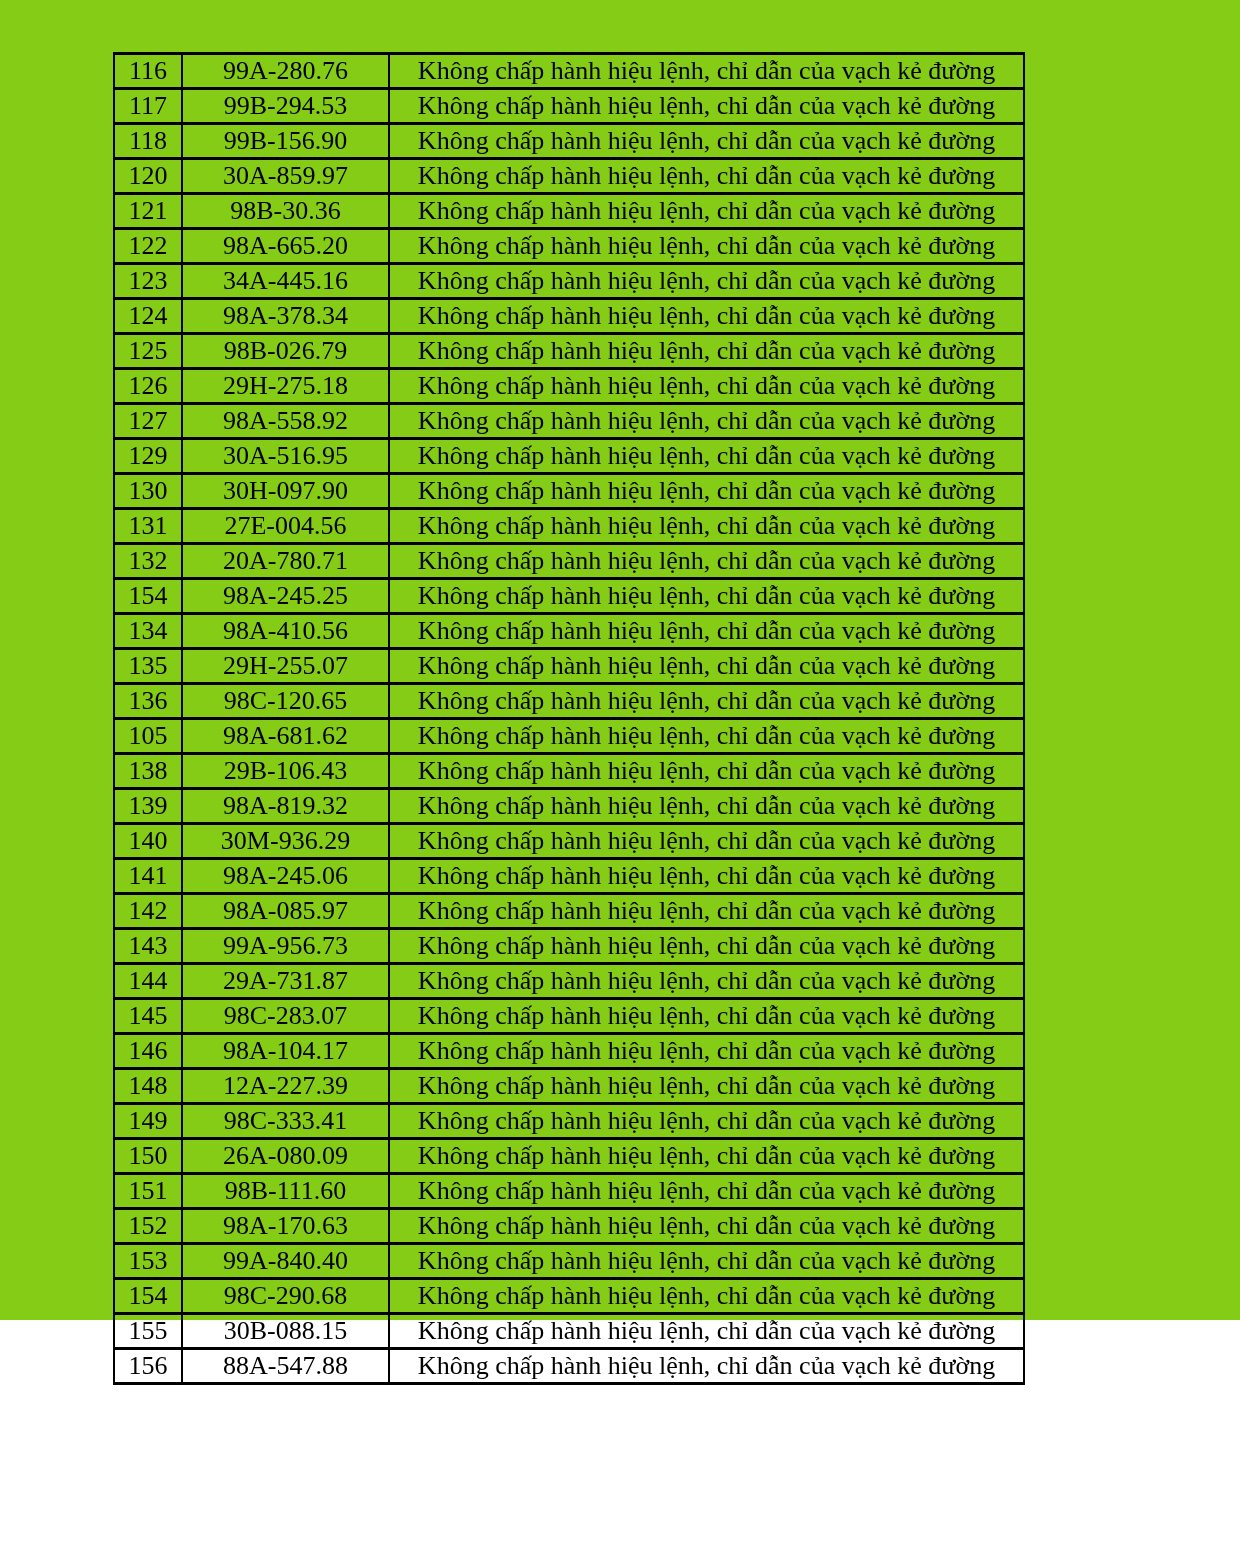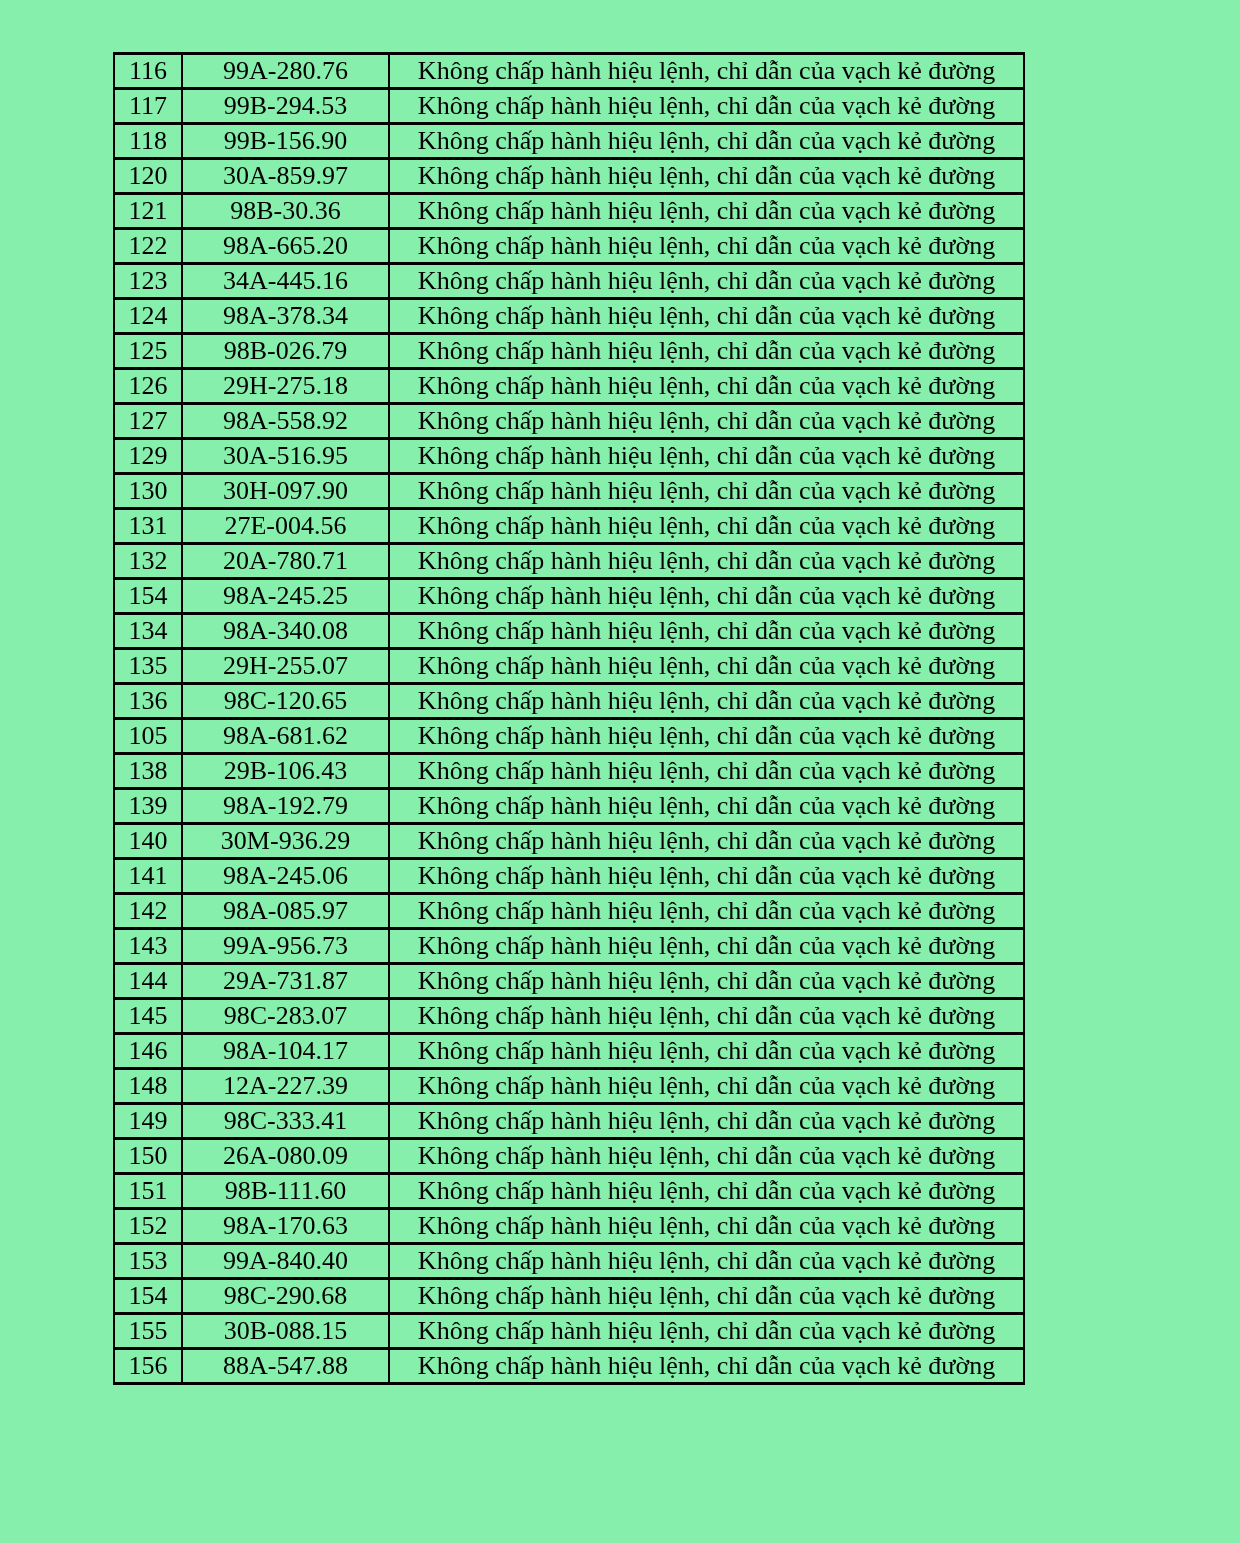--- a/index.html
+++ b/index.html
@@ -10,22 +10,22 @@
   body {
     width: 1240px;
     height: 1543px;
     font-family: "Liberation Serif", "DejaVu Serif", serif;
     color: #000000;
     overflow: hidden;
   }
   .document-page {
     position: relative;
     width: 1240px;
-    height: 1543px;
-    background: #86efac;
+    height: 1320px;
+    background: #84cc16;
   }
   table.violation-table {
     position: absolute;
     left: 113px;
     top: 52px;
     width: 910px;
     border-collapse: collapse;
     table-layout: fixed;
   }
   table.violation-table td {
@@ -132,21 +132,21 @@
           <td>20A-780.71</td>
           <td>Không chấp hành hiệu lệnh, chỉ dẫn của vạch kẻ đường</td>
         </tr>
         <tr>
           <td>154</td>
           <td>98A-245.25</td>
           <td>Không chấp hành hiệu lệnh, chỉ dẫn của vạch kẻ đường</td>
         </tr>
         <tr>
           <td>134</td>
-          <td>98A-340.08</td>
+          <td>98A-410.56</td>
           <td>Không chấp hành hiệu lệnh, chỉ dẫn của vạch kẻ đường</td>
         </tr>
         <tr>
           <td>135</td>
           <td>29H-255.07</td>
           <td>Không chấp hành hiệu lệnh, chỉ dẫn của vạch kẻ đường</td>
         </tr>
         <tr>
           <td>136</td>
           <td>98C-120.65</td>
@@ -157,21 +157,21 @@
           <td>98A-681.62</td>
           <td>Không chấp hành hiệu lệnh, chỉ dẫn của vạch kẻ đường</td>
         </tr>
         <tr>
           <td>138</td>
           <td>29B-106.43</td>
           <td>Không chấp hành hiệu lệnh, chỉ dẫn của vạch kẻ đường</td>
         </tr>
         <tr>
           <td>139</td>
-          <td>98A-192.79</td>
+          <td>98A-819.32</td>
           <td>Không chấp hành hiệu lệnh, chỉ dẫn của vạch kẻ đường</td>
         </tr>
         <tr>
           <td>140</td>
           <td>30M-936.29</td>
           <td>Không chấp hành hiệu lệnh, chỉ dẫn của vạch kẻ đường</td>
         </tr>
         <tr>
           <td>141</td>
           <td>98A-245.06</td>

